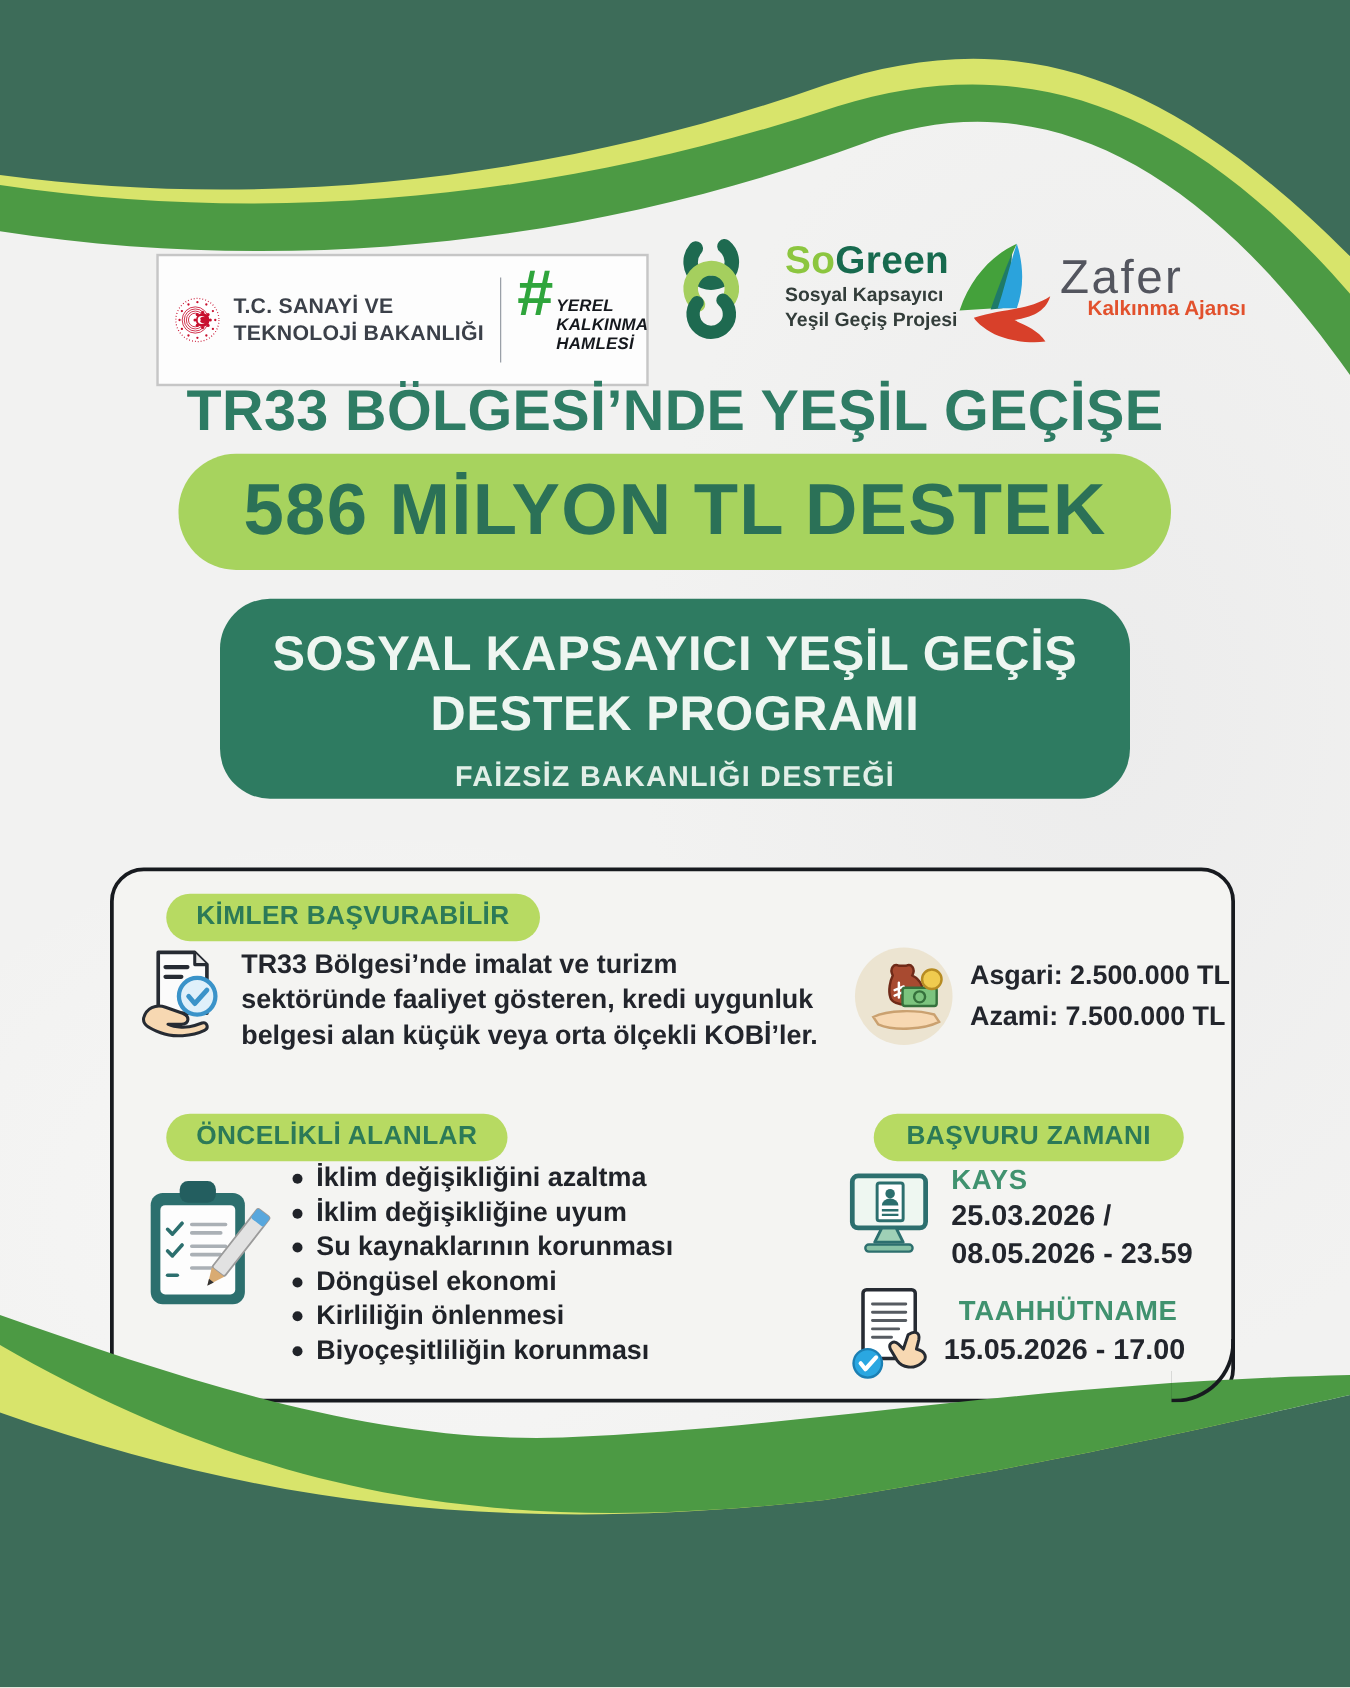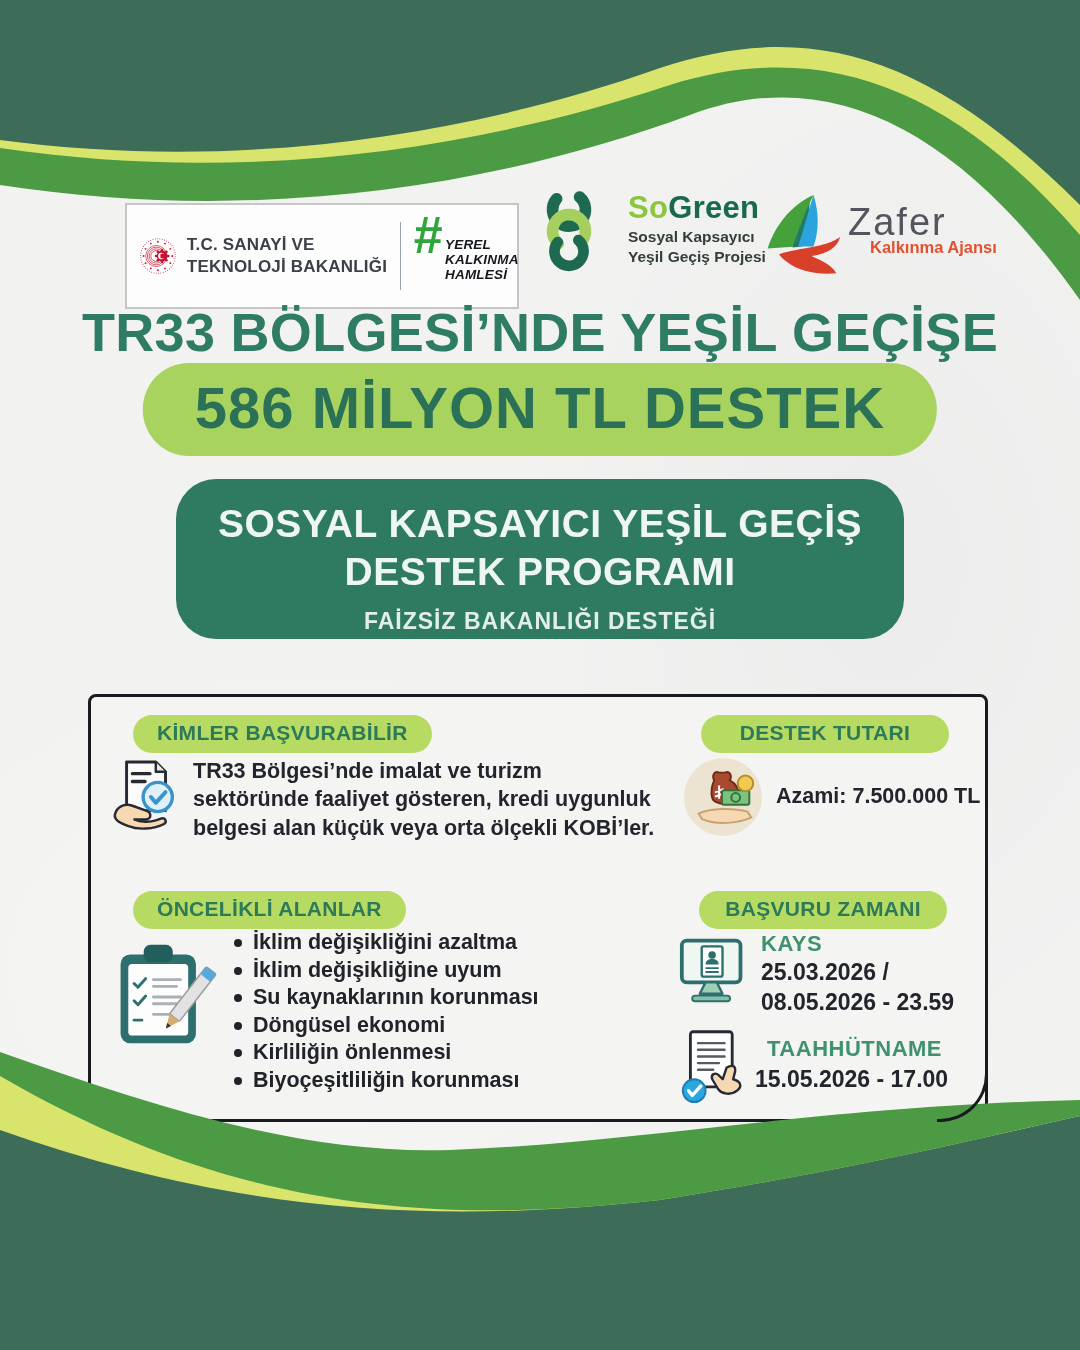--- a/index.html
+++ b/index.html
@@ -36,33 +36,33 @@
   .sogreen-name .so{color:#8cc63f;}
   .sogreen-name .green{color:#176a4e;}
   .sogreen-sub{font-size:15.5px;font-weight:600;color:#333d3a;line-height:1.3;margin-top:4px;}
   .zafer{position:absolute;left:760px;top:191px;display:flex;gap:4px;z-index:2;}
   .zafer-text{margin-top:12px;}
   .zafer-name{font-size:38px;font-weight:500;color:#53555e;letter-spacing:2px;line-height:1;}
   .zafer-sub{font-size:16.5px;font-weight:600;color:#e2512d;margin:-3px 0 0 22px;}
 
   
   .title{position:absolute;top:301px;left:0;width:100%;text-align:center;z-index:2;
-    font-size:54px;font-weight:800;color:#2e7c64;letter-spacing:.3px;}
+    font-size:46px;font-weight:800;color:#2e7c64;letter-spacing:.3px;}
   .amount-pill{position:absolute;top:363px;left:540px;transform:translateX(-50%);z-index:2;
     background:#a7d35e;border-radius:46px;padding:11px 52px 15px;
     font-size:58px;font-weight:800;color:#2b7157;letter-spacing:1px;white-space:nowrap;}
   .program-box{position:absolute;top:479px;left:540px;transform:translateX(-50%);z-index:2;
     width:728px;box-sizing:border-box;background:#2e7b61;border-radius:40px;
     text-align:center;padding:21px 24px 4px;color:#eef6f1;}
   .program-line{font-size:39px;font-weight:600;line-height:1.24;letter-spacing:.5px;}
   .program-sub{margin-top:11px;font-size:23px;font-weight:700;letter-spacing:1px;color:#e2efe8;}
 
   
   .info-card{position:absolute;left:88px;top:694px;width:900px;height:428px;z-index:2;
-    box-sizing:border-box;background:#f4f4f2;border:3px solid #171a1f;border-radius:8px;}
+    box-sizing:border-box;background:#f4f4f2;border:3px solid #171a1f;border-radius:27px;}
   .pill{position:absolute;background:#b7da62;color:#2c7a57;font-weight:800;font-size:21px;
     padding:6px 24px 8px;border-radius:20px;letter-spacing:.3px;white-space:nowrap;
     box-sizing:border-box;}
   .pill-who{left:42px;top:18px;}
   .pill-support{left:610px;top:18px;width:248px;text-align:center;}
   .pill-priority{left:42px;top:194px;}
   .pill-schedule{left:608px;top:194px;width:248px;text-align:center;}
   .who-row{position:absolute;left:20px;top:60px;display:flex;gap:8px;align-items:flex-start;}
   .who-text{width:462px;font-size:21.5px;font-weight:700;color:#22252c;line-height:1.32;}
   .support-row{position:absolute;left:592px;top:60px;display:flex;gap:13px;align-items:center;}
@@ -192,32 +192,32 @@
         <path d="M16,4 h30 l10,10 v40 h-40 z" fill="#fbfbfb" stroke="#262b33" stroke-width="3" stroke-linejoin="round"></path>
         <path d="M46,4 v10 h10" fill="#e8e8e8" stroke="#262b33" stroke-width="2.5" stroke-linejoin="round"></path>
         <path d="M22,16 h18 M22,24 h13" stroke="#262b33" stroke-width="3.5" stroke-linecap="round"></path>
         <circle cx="48" cy="40" r="15" fill="#dff0fa" stroke="#3a93c9" stroke-width="3.5"></circle>
         <path d="M41,40 l5,6 l10,-11" fill="none" stroke="#3a93c9" stroke-width="4" stroke-linecap="round" stroke-linejoin="round"></path>
         <path d="M4,58 C6,50 14,46 22,49 L36,54 C42,56 42,63 35,63 L24,63 C30,66 40,66 46,64 L52,62 C56,61 58,66 54,68 C44,73 28,74 18,70 C10,67 3,64 4,58 Z" fill="#f7d8b2" stroke="#262b33" stroke-width="2.5" stroke-linejoin="round"></path>
       </svg>
       <div class="who-text">TR33 Bölgesi’nde imalat ve turizm sektöründe faaliyet gösteren, kredi uygunluk belgesi alan küçük veya orta ölçekli KOBİ’ler.</div>
     </div>
 
-    <div class="pill pill-support">DESTEK TUTARI</div>
     <div class="support-row">
       <svg width="80" height="80" viewBox="0 0 82 82">
         <circle cx="41" cy="41" r="40" fill="#ece4d1"></circle>
         <path d="M32,24 c-3,-6 1,-10 5,-8 l6,0 c4,-2 8,2 5,8 c8,4 10,12 8,18 c-2,8 -24,8 -26,0 c-2,-6 0,-14 2,-18 z" fill="#a84a30" stroke="#6f2a18" stroke-width="2"></path>
         <path d="M37,30 v12 M33.5,36 l7.5,-3 M33.5,40.5 l7.5,-3" stroke="#ffffff" stroke-width="2" stroke-linecap="round"></path>
         <rect x="40" y="34" width="28" height="15" rx="2" fill="#7cc47e" stroke="#35713c" stroke-width="2"></rect>
         <circle cx="54" cy="41.5" r="4.5" fill="none" stroke="#35713c" stroke-width="2"></circle>
         <circle cx="64" cy="27" r="8" fill="#f0cb4f" stroke="#b78c23" stroke-width="2"></circle>
         <path d="M16,58 C28,52 52,52 66,56 L70,62 C58,68 34,70 20,64 Z" fill="#f7d8b2" stroke="#caa170" stroke-width="2"></path>
       </svg>
       <div class="support-amounts">
+        <div>Asgari: 2.500.000 TL</div>
         <div>Azami: 7.500.000 TL</div>
       </div>
     </div>
 
     <div class="pill pill-priority">ÖNCELİKLİ ALANLAR</div>
     <div class="priority-row">
       <svg width="116" height="114" viewBox="0 0 120 118">
         <rect x="14" y="16" width="78" height="92" rx="10" fill="#2c6f6e"></rect>
         <rect x="22" y="26" width="62" height="74" rx="4" fill="#fdfdfd"></rect>
         <rect x="38" y="6" width="30" height="18" rx="7" fill="#235e5f"></rect>

